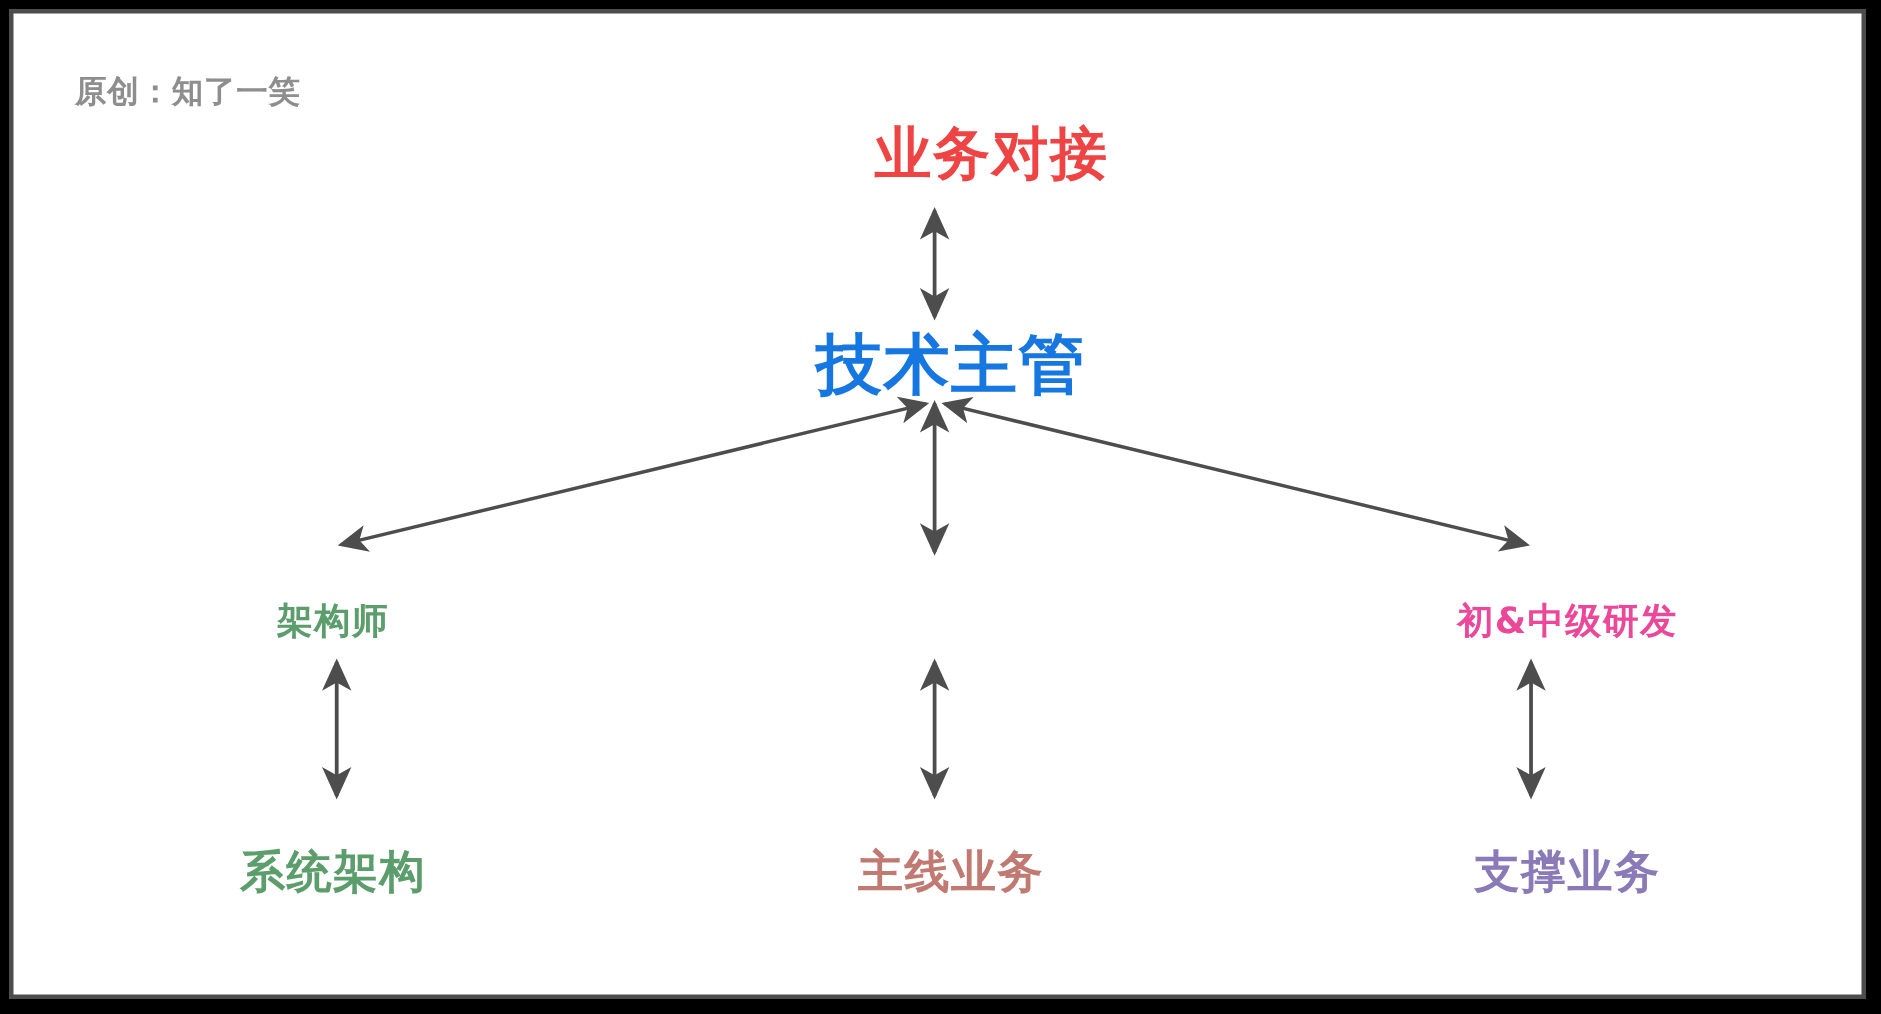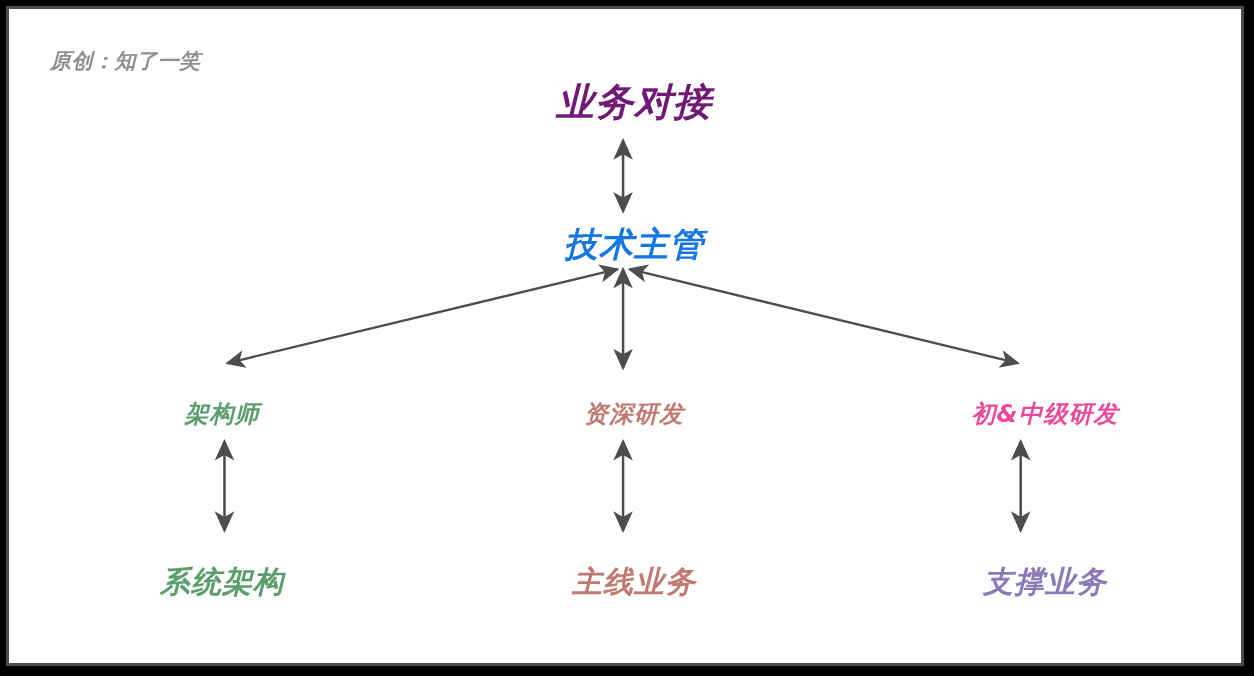--- a/index.html
+++ b/index.html
@@ -17,21 +17,20 @@
   
   #diagram-frame {
     position: absolute;
     left: 0;
     top: 0;
     width: 1254px;
     height: 676px;
     background: #000000;
     box-sizing: border-box;
     padding: 6px 10px 10px 6px;
-    font-style: italic;
   }
   #canvas {
     position: relative;
     width: 100%;
     height: 100%;
     background: #ffffff;
     border: 3px solid #4d4d4d;
     box-sizing: border-box;
     overflow: hidden;
   }
@@ -60,21 +59,21 @@
   
   .node {
     position: absolute;
     transform: translate(-50%, -50%);
     white-space: nowrap;
     font-weight: bold;
     letter-spacing: 1px;
     line-height: 1;
   }
   .node.lvl1 { font-size: 38px; }
-  .node.lvl2 { font-size: 34px; }
+  .node.lvl2 { font-size: 44px; }
   .node.lvl3 { font-size: 24px; }
   .node.lvl4 { font-size: 30px; }
 </style>
 </head>
 <body>
 
 <div id="diagram-frame">
   <div id="canvas">
 
     <div id="watermark">原创：知了一笑</div>
@@ -97,27 +96,26 @@
 
       <line x1="632" y1="269" x2="1033" y2="366" stroke="#4d4d4d" stroke-width="2.4" marker-start="url(#arrowhead-start)" marker-end="url(#arrowhead-end)"></line>
 
       <line x1="213" y1="447" x2="213" y2="539" stroke="#4d4d4d" stroke-width="2.6" marker-start="url(#arrowhead-start)" marker-end="url(#arrowhead-end)"></line>
 
       <line x1="625" y1="447" x2="625" y2="539" stroke="#4d4d4d" stroke-width="2.6" marker-start="url(#arrowhead-start)" marker-end="url(#arrowhead-end)"></line>
 
       <line x1="1036" y1="447" x2="1036" y2="539" stroke="#4d4d4d" stroke-width="2.6" marker-start="url(#arrowhead-start)" marker-end="url(#arrowhead-end)"></line>
     </svg>
 
-    <div class="node lvl1" style="left:625px; top:93px; color:#701a75;">业务对接</div>
+    <div class="node lvl1" style="left:652px; top:93px; color:#ef4444;">业务对接</div>
 
     <div class="node lvl2" style="left:625px; top:235px; color:#1677e0;">技术主管</div>
 
     <div class="node lvl3" style="left:213px; top:405px; color:#5b9e6b;">架构师</div>
 
-    <div class="node lvl3" style="left:625px; top:405px; color:#c07a72;">资深研发</div>
 
     <div class="node lvl3" style="left:1036px; top:405px; color:#ec4899;">初&amp;中级研发</div>
 
     <div class="node lvl4" style="left:213px; top:573px; color:#5b9e6b;">系统架构</div>
 
     <div class="node lvl4" style="left:625px; top:573px; color:#c07a72;">主线业务</div>
 
     <div class="node lvl4" style="left:1036px; top:573px; color:#8b7ab8;">支撑业务</div>
 
   </div>

